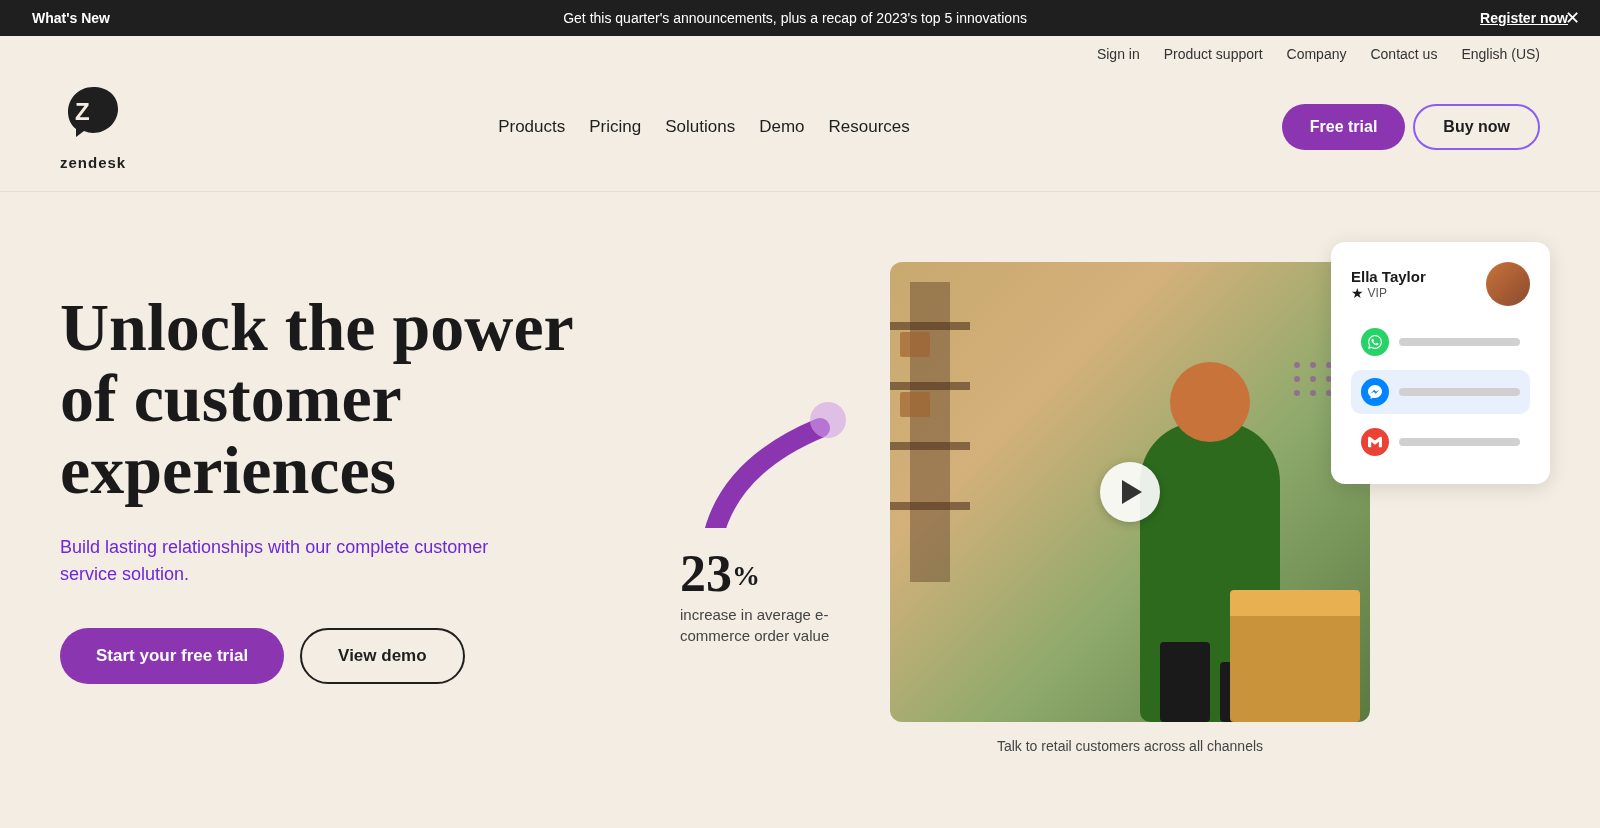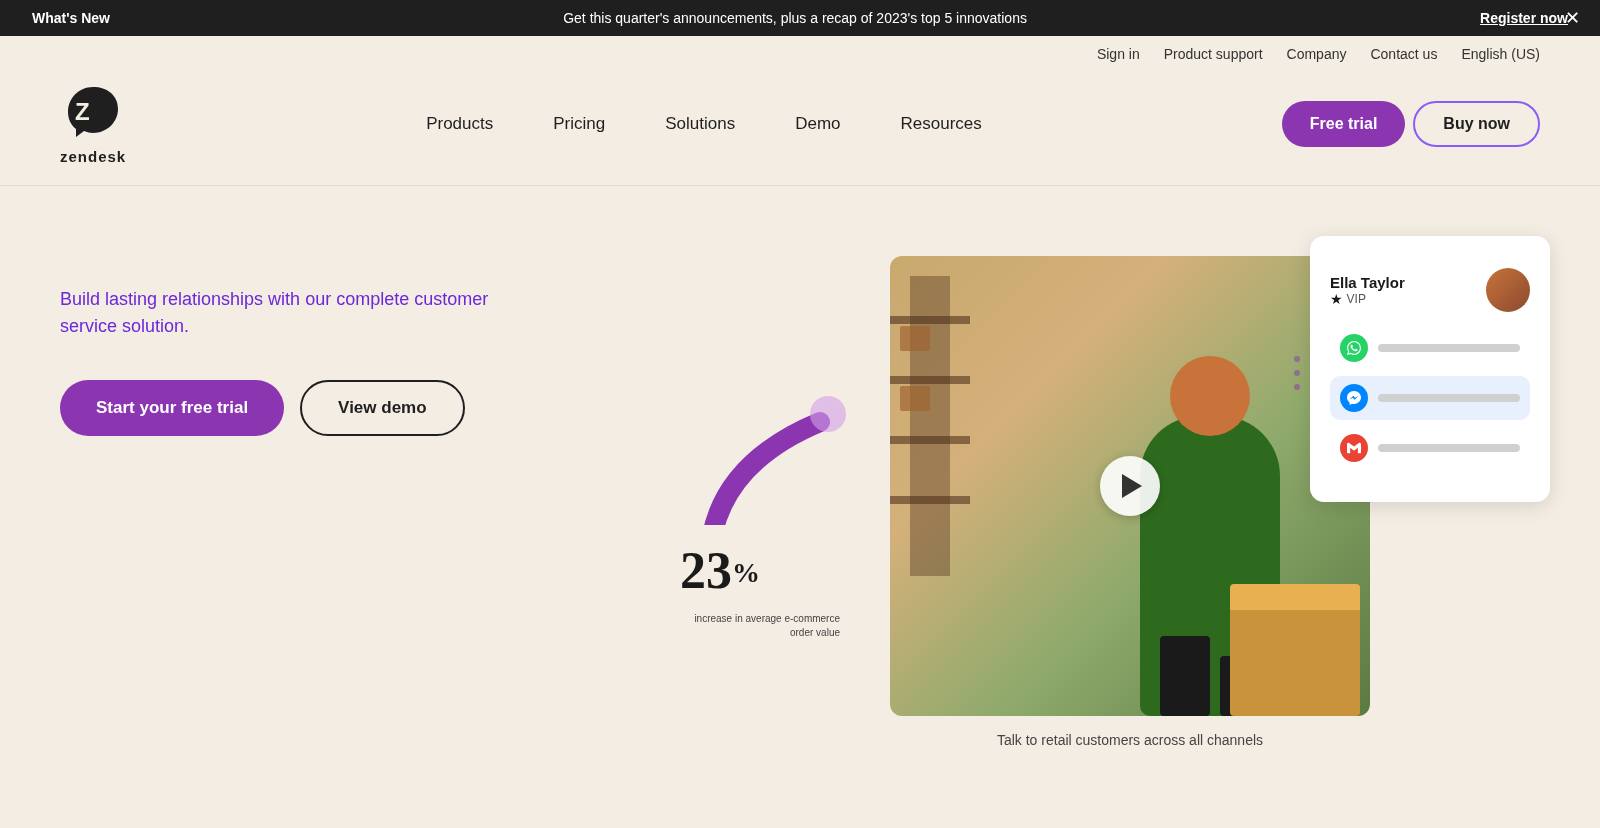--- a/index.html
+++ b/index.html
@@ -58,26 +58,26 @@
     }
     .logo-icon {
       width: 60px;
       height: 60px;
     }
     .logo-text {
       font-size: 15px;
       color: #1f1f1f;
       font-weight: 600;
       letter-spacing: 1px;
-      margin-top: 6px;
+      margin-top: 12px;
     }
     .nav-links {
       display: flex;
       align-items: center;
-      gap: 60px;
+      gap: 24px;
       list-style: none;
     }
     .nav-links li a {
       text-decoration: none;
       color: #1f1f1f;
       font-size: 17px;
       font-weight: 500;
       cursor: pointer;
     }
     .nav-actions {
@@ -203,36 +203,35 @@
       font-family: Georgia, serif;
     }
     .stats-percent {
       font-size: 28px;
       font-weight: 700;
       color: #1a1a1a;
       vertical-align: super;
       font-family: Georgia, serif;
     }
     .stats-description {
-      font-size: 10px;
+      font-size: 15px;
       color: #444;
       line-height: 1.4;
-      margin-top: 12px;
-      text-align: right;
+      margin-top: 1px;
     }
 
     
     .contact-card {
       position: absolute;
       top: -20px;
       right: -180px;
       background: #fff;
       border-radius: 14px;
-      padding: 32px 20px;
-      width: 240px;
+      padding: 20px 20px;
+      width: 219px;
       box-shadow: 0 4px 20px rgba(0,0,0,0.12);
     }
     .contact-card-header {
       display: flex;
       align-items: center;
       justify-content: space-between;
       margin-bottom: 14px;
     }
     .contact-name {
       font-size: 15px;
@@ -395,20 +394,25 @@
   </ul>
 
   <div class="nav-actions">
     <button class="btn-free-trial">Free trial</button>
     <button class="btn-buy-now">Buy now</button>
   </div>
 </header>
 
 <section class="hero">
   <div class="hero-left">
+    <h1 class="hero-heading">
+      <span>Unlock the power</span><br>
+      <span>of customer</span><br>
+      <span>experiences</span>
+    </h1>
     <p class="hero-subtext">Build lasting relationships with our complete customer service solution.</p>
     <div class="hero-buttons">
       <button class="btn-start-trial">Start your free trial</button>
       <button class="btn-view-demo">View demo</button>
     </div>
   </div>
 
   <div class="hero-right">
 
     <div style="position:absolute; bottom: 100px; left: 60px; z-index:2;">

